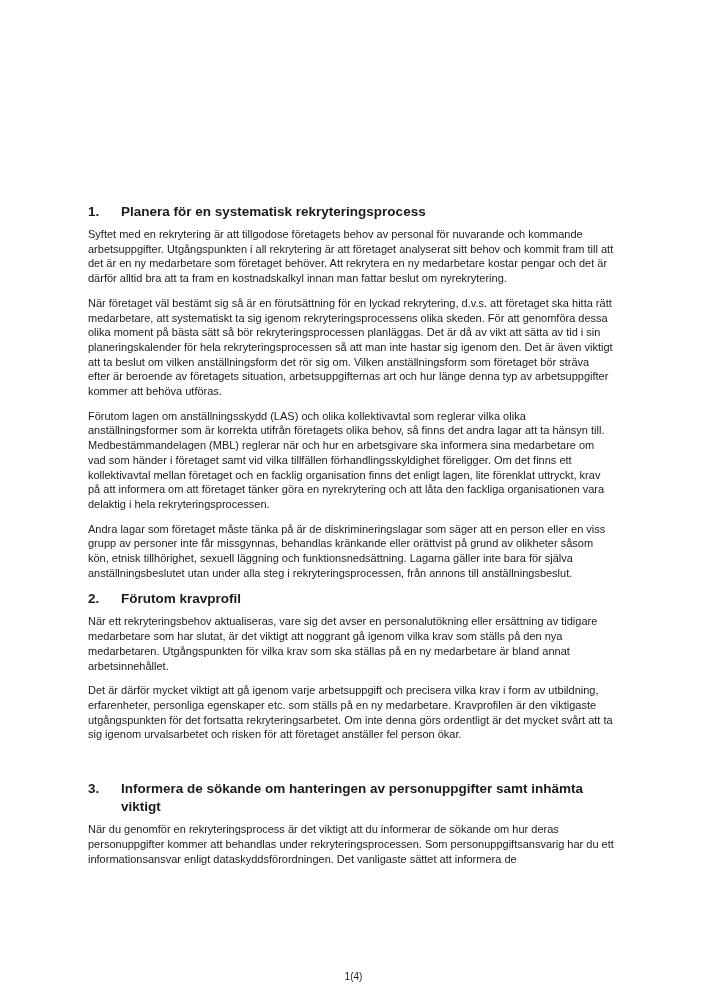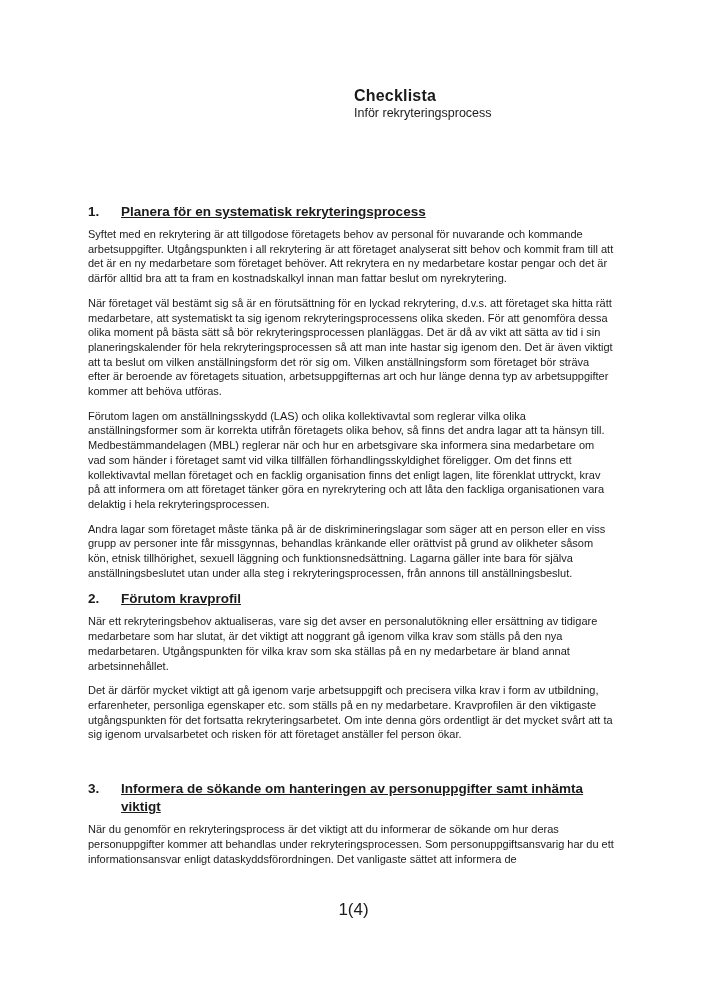--- a/index.html
+++ b/index.html
@@ -43,52 +43,47 @@
     font-size: 13.5px;
     line-height: 18px;
     margin: 0 0 6px 0;
   }
   .section-number {
     flex: 0 0 33px;
     width: 33px;
   }
   .section-title {
     flex: 1;
-    text-decoration: underline;
   }
   .para {
     margin: 0 8px 10px 0;
     font-size: 11px;
     line-height: 14.7px;
   }
   .section-2 .section-heading {
     margin-top: 10px;
   }
   .section-3 .section-heading {
     margin-top: 38px;
   }
   .page-footer {
     position: absolute;
-    top: 903px;
+    top: 970px;
     left: 0;
     width: 100%;
     text-align: center;
-    font-size: 17px;
+    font-size: 10px;
     line-height: 14px;
   }
 </style>
 </head>
 <body>
 
 <div class="page">
 
-  <div class="title-block">
-    <div class="doc-title">Checklista</div>
-    <div class="doc-subtitle">Inför rekryteringsprocess</div>
-  </div>
 
   <div class="content">
 
     <div class="section section-1">
       <div class="section-heading">
         <span class="section-number">1.</span>
         <span class="section-title">Planera för en systematisk rekryteringsprocess</span>
       </div>
       <p class="para">Syftet med en rekrytering är att tillgodose företagets behov av personal för nuvarande och kommande arbetsuppgifter. Utgångspunkten i all rekrytering är att företaget analyserat sitt behov och kommit fram till att det är en ny medarbetare som företaget behöver. Att rekrytera en ny medarbetare kostar pengar och det är därför alltid bra att ta fram en kostnadskalkyl innan man fattar beslut om nyrekrytering.</p>
       <p class="para">När företaget väl bestämt sig så är en förutsättning för en lyckad rekrytering, d.v.s. att företaget ska hitta rätt medarbetare, att systematiskt ta sig igenom rekryteringsprocessens olika skeden. För att genomföra dessa olika moment på bästa sätt så bör rekryteringsprocessen planläggas. Det är då av vikt att sätta av tid i sin planeringskalender för hela rekryteringsprocessen så att man inte hastar sig igenom den. Det är även viktigt att ta beslut om vilken anställningsform det rör sig om. Vilken anställningsform som företaget bör sträva efter är beroende av företagets situation, arbetsuppgifternas art och hur länge denna typ av arbetsuppgifter kommer att behöva utföras.</p>

